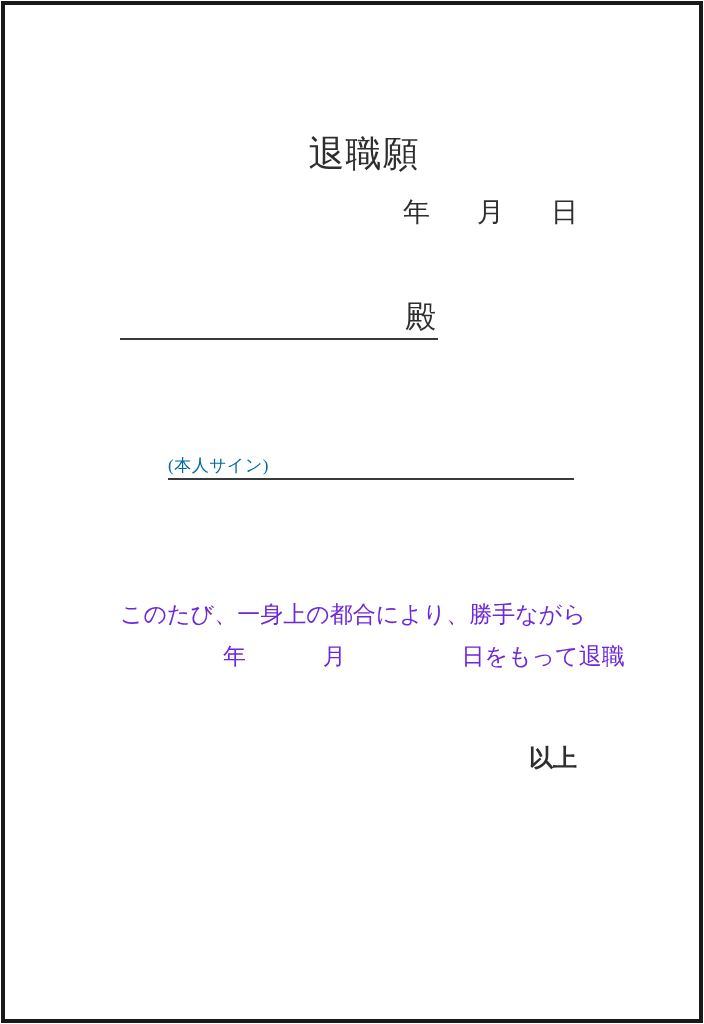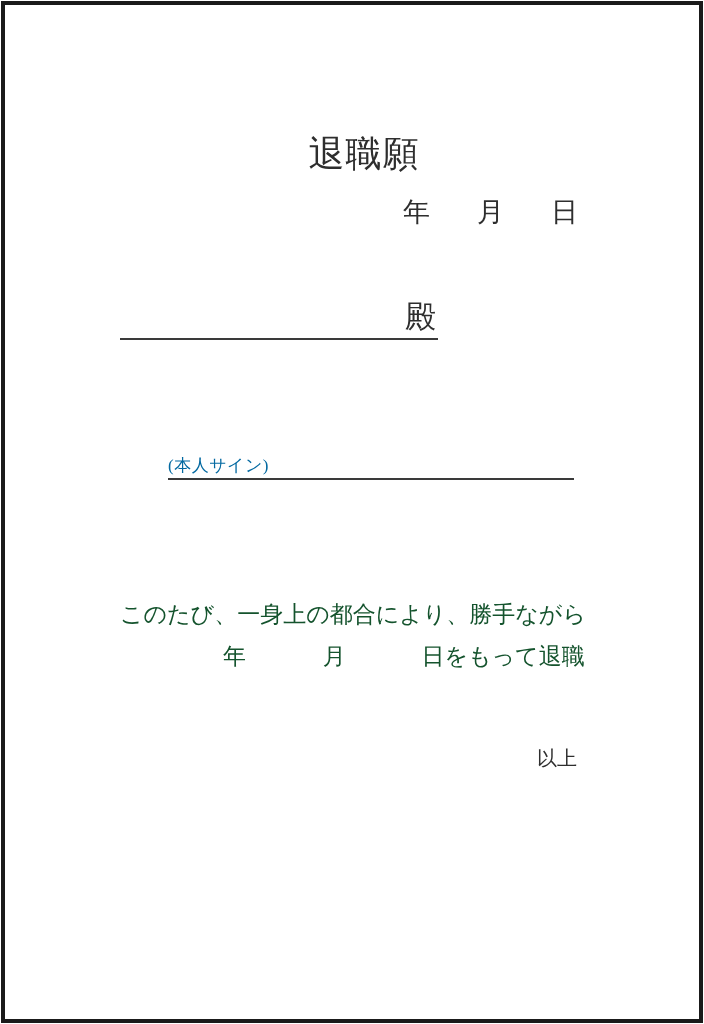--- a/index.html
+++ b/index.html
@@ -75,34 +75,35 @@
     color: #0369a1;
     letter-spacing: 0.5px;
   }
   .body-text {
     position: absolute;
     top: 594px;
     left: 120px;
     width: 500px;
     font-size: 23px;
     line-height: 42px;
-    color: #14532d;
+    color: #6d28d9;
     letter-spacing: 0px;
   }
   .body-line { white-space: nowrap; }
   .body-line .y { margin-left: 103px; }
   .body-line .m { margin-left: 71px; }
-  .body-line .d { margin-left: 70px; }
+  .body-line .d { margin-left: 110px; }
   .closing {
     position: absolute;
     top: 744px;
     right: 127px;
-    font-size: 20px;
+    font-size: 24px;
     line-height: 28px;
     color: #2e2e2e;
+    font-weight: bold;
   }
 </style>
 </head>
 <body>
 
 <div class="page">
   <div class="frame"></div>
 
   <h1 class="title">退職願</h1>
 

